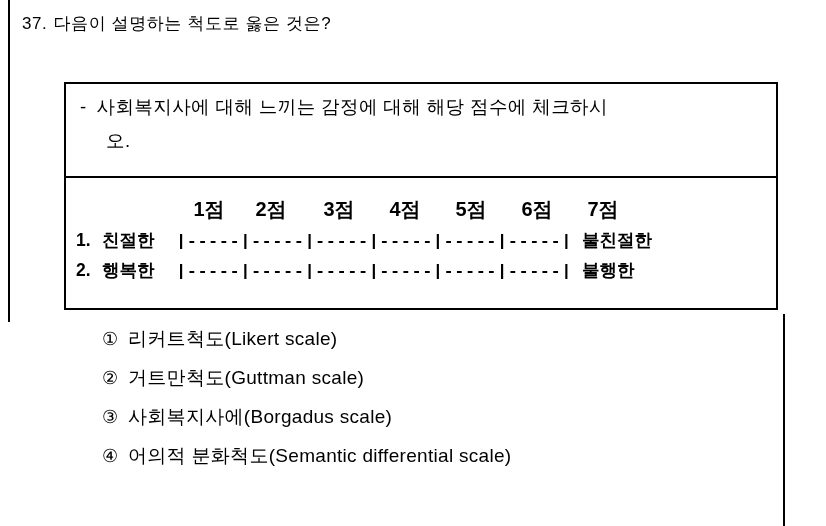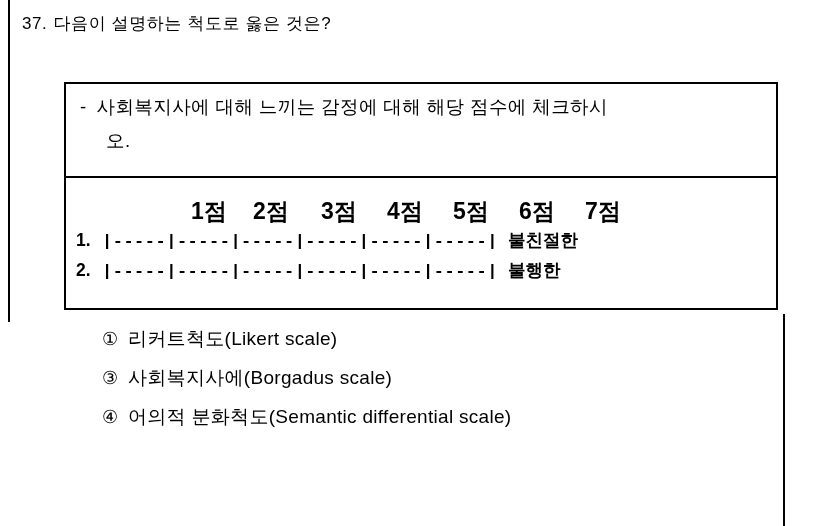--- a/index.html
+++ b/index.html
@@ -90,21 +90,21 @@
   .scale-wrap {
     position: absolute;
     left: 10px;
     top: 112px;
     width: 694px;
   }
   .scale-head {
     position: relative;
     height: 26px;
     margin-left: 110px;
-    font-size: 23px;
+    font-size: 20px;
     font-weight: bold;
   }
   .scale-head span {
     position: absolute;
     top: 0;
     width: 46px;
     text-align: center;
   }
   .scale-row {
     display: flex;
@@ -177,35 +177,40 @@
 
       <span style="left:130px">3점</span>
       <span style="left:196px">4점</span>
       <span style="left:262px">5점</span>
       <span style="left:328px">6점</span>
       <span style="left:394px">7점</span>
     </div>
 
     <div class="scale-row">
       <span class="rownum">1.</span>
+      <span class="leftlab">친절한</span>
       <span class="ruler">|-----|-----|-----|-----|-----|-----|</span>
       <span class="rightlab">불친절한</span>
     </div>
 
     <div class="scale-row">
       <span class="rownum">2.</span>
+      <span class="leftlab">행복한</span>
       <span class="ruler">|-----|-----|-----|-----|-----|-----|</span>
       <span class="rightlab">불행한</span>
     </div>
   </div>
 </div>
 
 <div class="choices">
   <div class="choice">
     <span class="marker">①</span><span>리커트척도(Likert scale)</span>
   </div>
   <div class="choice">
+    <span class="marker">②</span><span>거트만척도(Guttman scale)</span>
+  </div>
+  <div class="choice">
     <span class="marker">③</span><span>사회복지사에(Borgadus scale)</span>
   </div>
   <div class="choice">
     <span class="marker">④</span><span>어의적 분화척도(Semantic differential scale)</span>
   </div>
 </div>
 
 </body></html>

